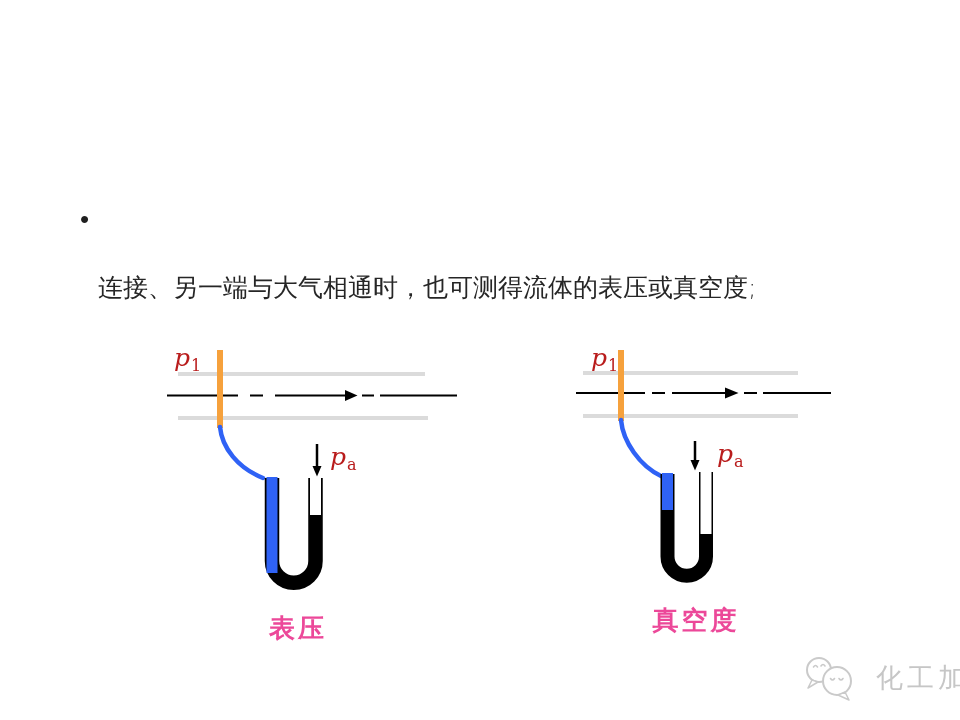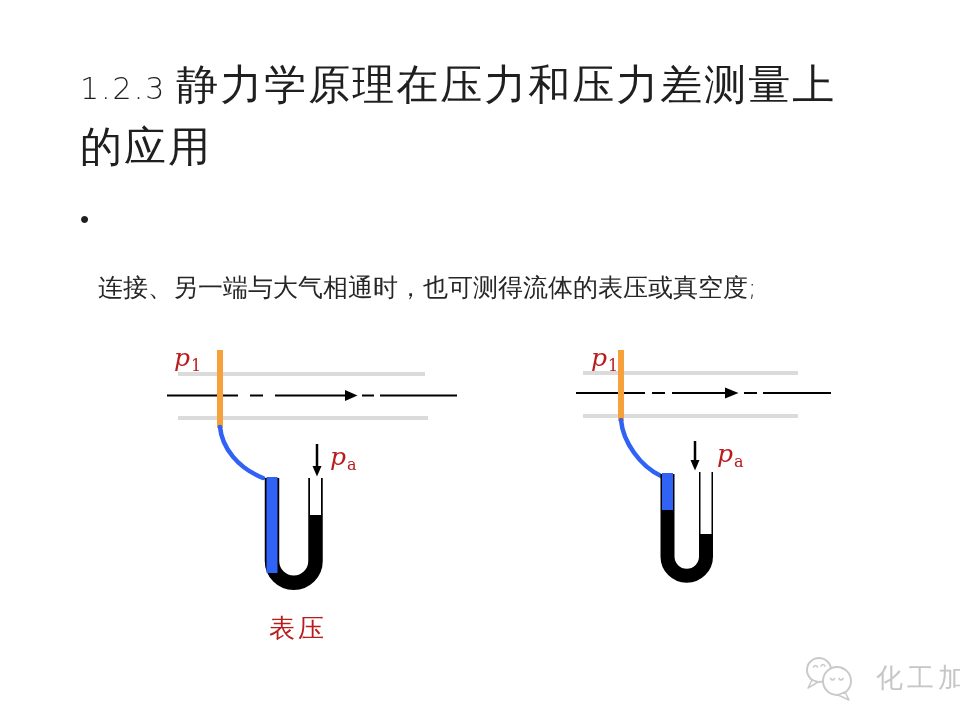--- a/index.html
+++ b/index.html
@@ -58,22 +58,22 @@
   .math-label i { font-style: italic; }
   .math-label sub {
     font-size: 16px;
     font-style: normal;
     vertical-align: -5px;
     margin-left: 1px;
   }
   .caption {
     position: absolute;
     font-size: 26px;
-    font-weight: 400;
-    color: #b91c1c;
+    font-weight: 700;
+    color: #ec4899;
     text-align: center;
     letter-spacing: 3px;
     white-space: nowrap;
   }
   
   .watermark {
     position: absolute;
     left: 800px;
     top: 654px;
     display: flex;
@@ -90,23 +90,20 @@
     position: absolute;
     left: 0; top: 0;
     width: 960px; height: 720px;
   }
 </style>
 </head>
 <body>
 
 <div class="slide">
 
-  <div class="title">
-    <span class="title-num">1.2.3</span><span class="title-main">静力学原理在压力和压力差测量上的应用</span>
-  </div>
 
   <div class="discussion">
     <span class="bullet-dot">•</span>
   </div>
 
   <div class="para">
     <div class="para-line l2">连接、另一端与大气相通时，也可测得流体的表压或真空度;</div>
   </div>
 
   <svg class="diagram-svg" viewBox="0 0 960 720">
@@ -163,20 +160,21 @@
     <i>p</i><sub>a</sub>
   </span>
   <span class="math-label" style="left:591px; top:345px;">
     <i>p</i><sub>1</sub>
   </span>
   <span class="math-label" style="left:717px; top:441px;">
     <i>p</i><sub>a</sub>
   </span>
 
   <div class="caption" style="left:252px; top:611px; width:92px;">表压</div>
+  <div class="caption" style="left:642px; top:603px; width:108px;">真空度</div>
 
   <div class="watermark">
     <svg width="58" height="48" viewBox="0 0 58 48">
       <circle cx="19" cy="16" r="12" fill="#ffffff" stroke="#cacaca" stroke-width="2"></circle>
       <path d="M12,26 L8,34 L18,28 Z" fill="#ffffff" stroke="#cacaca" stroke-width="1.5" stroke-linejoin="round"></path>
       <path d="M13.5,13 q2,-3 4,0 M21,12 q2,-3 4,0" stroke="#cacaca" stroke-width="1.6" fill="none" stroke-linecap="round"></path>
       <circle cx="37" cy="27" r="14" fill="#ffffff" stroke="#cacaca" stroke-width="2"></circle>
       <path d="M45,38 L49,46 L38,41 Z" fill="#ffffff" stroke="#cacaca" stroke-width="1.5" stroke-linejoin="round"></path>
       <path d="M30.5,24.5 q2,3 4,0 M39,24.5 q2,3 4,0" stroke="#cacaca" stroke-width="1.6" fill="none" stroke-linecap="round"></path>
     </svg>

